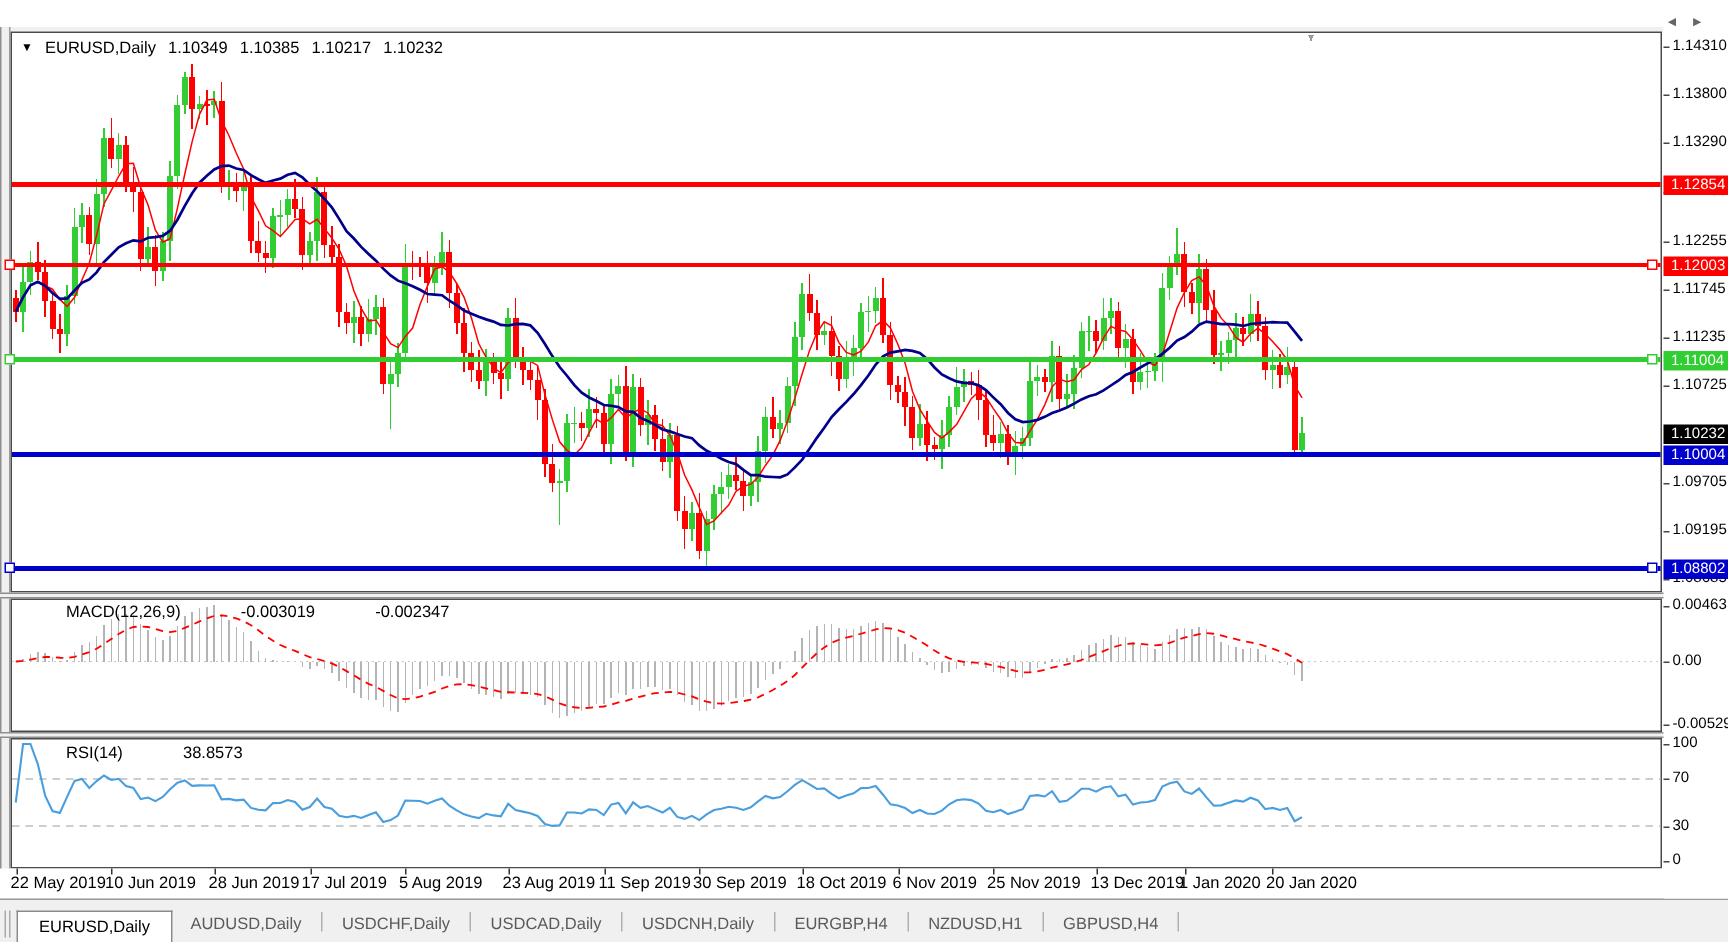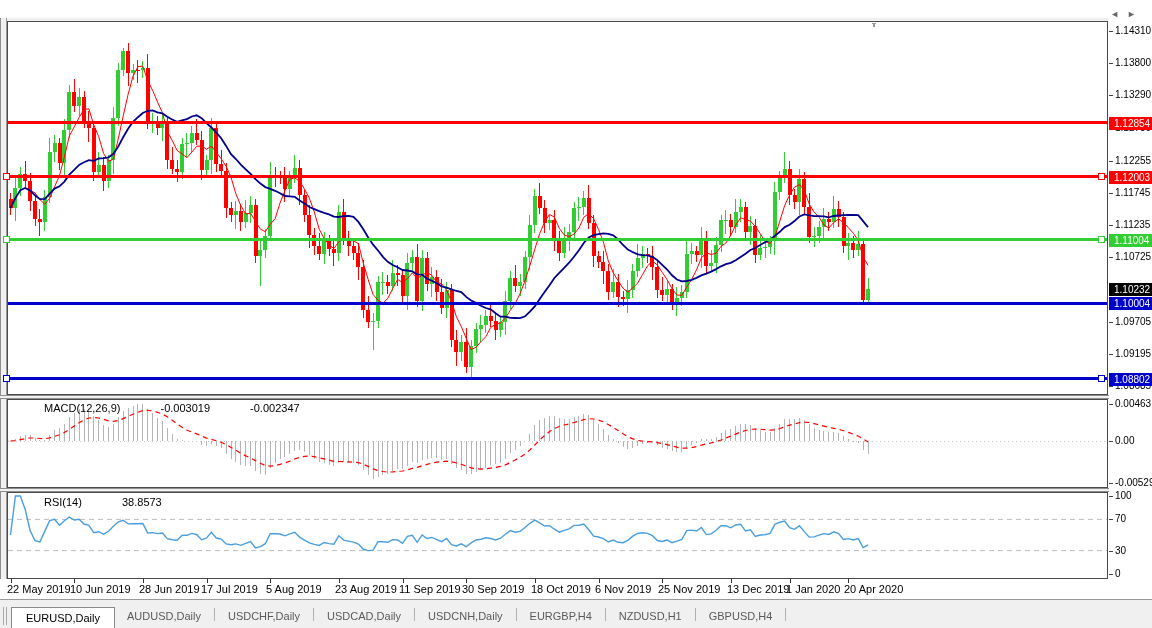--- a/index.html
+++ b/index.html
@@ -613,20 +613,28 @@
   </div>
   <div class="panel-sep sep2"></div>
   <div class="panel panel-rsi">
     <svg id="svg-rsi" width="1099" height="85">
         <line x1="0" y1="26.4" x2="1099" y2="26.4" stroke="#BDBDBD" stroke-dasharray="5 4"></line>
         <line x1="0" y1="57.6" x2="1099" y2="57.6" stroke="#BDBDBD" stroke-dasharray="5 4"></line>
         <polyline points="2.5,42.0 7.4,3.0 12.3,3.0 17.2,16.4 22.1,37.5 27.0,47.7 31.9,49.0 36.8,38.1 41.7,27.6 46.6,26.3 51.5,32.3 56.4,27.7 61.3,24.0 66.2,27.0 71.1,26.2 76.0,31.0 80.9,32.3 85.8,39.7 90.7,38.7 95.6,41.1 100.5,38.3 105.4,33.2 110.3,28.8 115.2,27.3 120.1,30.9 125.0,30.6 129.9,30.7 134.8,30.5 139.7,39.9 144.6,39.6 149.5,40.6 154.4,40.1 159.3,45.6 164.2,46.8 169.1,47.2 174.0,42.4 178.9,42.3 183.8,40.4 188.7,41.7 193.6,46.8 198.5,45.0 203.4,39.4 208.3,45.0 213.2,46.1 218.1,50.9 223.0,51.8 227.9,50.9 232.8,52.3 237.7,50.3 242.6,48.5 247.5,55.0 252.4,53.7 257.3,50.7 262.2,40.7 267.1,40.8 272.0,41.0 276.9,42.8 281.8,40.9 286.7,39.3 291.6,44.1 296.5,47.2 301.4,49.9 306.3,51.4 311.2,52.4 316.1,49.5 321.0,50.6 325.9,51.2 330.8,42.8 335.7,47.1 340.6,48.1 345.5,49.1 350.4,51.0 355.3,56.3 360.2,57.6 365.1,57.2 370.0,48.7 374.9,48.7 379.8,49.3 384.7,46.6 389.6,47.0 394.5,50.4 399.4,43.4 404.3,42.3 409.2,49.3 414.1,41.9 419.0,45.5 423.9,44.4 428.8,46.6 433.7,48.7 438.6,45.5 443.5,51.6 448.4,52.9 453.3,50.9 458.2,53.7 463.1,49.9 468.0,47.0 472.9,46.2 477.8,44.8 482.7,45.5 487.6,47.0 492.5,45.2 497.4,41.3 502.3,37.6 507.2,39.2 512.1,38.4 517.0,34.5 521.9,30.3 526.8,27.1 531.7,29.9 536.6,33.0 541.5,32.6 546.4,36.2 551.3,39.2 556.2,37.3 561.1,35.9 566.0,32.4 570.9,32.3 575.8,31.0 580.7,36.8 585.6,43.2 590.5,44.0 595.4,45.7 600.3,49.0 605.2,47.0 610.1,49.3 615.0,49.7 619.9,47.4 624.8,43.2 629.7,40.5 634.6,39.8 639.5,40.4 644.4,42.7 649.3,47.5 654.2,48.5 659.1,47.0 664.0,49.7 668.9,48.1 673.8,46.5 678.7,37.6 683.6,37.1 688.5,38.0 693.4,34.5 698.3,41.6 703.2,40.9 708.1,37.2 713.0,32.8 717.9,32.8 722.8,34.8 727.7,32.0 732.6,31.2 737.5,37.9 742.4,36.8 747.3,43.4 752.2,42.0 757.1,41.7 762.0,40.4 766.9,31.3 771.8,29.2 776.7,28.1 781.6,34.6 786.5,36.3 791.4,32.7 796.3,38.6 801.2,44.1 806.1,43.9 811.0,42.2 815.9,40.6 820.8,41.4 825.7,38.8 830.6,40.6 835.5,46.4 840.4,45.6 845.3,47.0 850.2,45.6 855.1,54.5 860.0,51.8" fill="none" stroke="#4A9EDE" stroke-width="1.4" shape-rendering="auto"></polyline>
       </svg>
   </div>
 
+  <div class="chart-title">
+    <span class="dd-icon">▼</span>
+    <span>EURUSD,Daily</span>
+    <span>1.10349</span>
+    <span>1.10385</span>
+    <span>1.10217</span>
+    <span>1.10232</span>
+  </div>
 
   <div class="ind-label" style="left:12px;top:402px;">
     <span>MACD(12,26,9)</span>
     <span>-0.003019</span>
     <span>-0.002347</span>
   </div>
 
   <div class="ind-label" style="left:12px;top:496px;">
     <span>RSI(14)</span>
     <span>38.8573</span>
@@ -698,21 +706,21 @@
       <div class="date-label" style="left: 531px;">18 Oct 2019</div>
       <div class="date-tick" style="left: 599px;"></div>
       <div class="date-label" style="left: 595px;">6 Nov 2019</div>
       <div class="date-tick" style="left: 662px;"></div>
       <div class="date-label" style="left: 658px;">25 Nov 2019</div>
       <div class="date-tick" style="left: 731px;"></div>
       <div class="date-label" style="left: 727px;">13 Dec 2019</div>
       <div class="date-tick" style="left: 790px;"></div>
       <div class="date-label" style="left: 786px;">1 Jan 2020</div>
       <div class="date-tick" style="left: 848px;"></div>
-      <div class="date-label" style="left: 844px;">20 Apr 2020</div>
+      <div class="date-label" style="left: 844px;">20 Jan 2020</div>
     </div>
 
   <div class="tabbar" id="tabbar">
       <div class="tab-grip"></div>
       <div class="tab tab-active">EURUSD,Daily</div>
       <div class="tab tab-inactive">AUDUSD,Daily</div>
       <div class="tab-sep"></div>
       <div class="tab tab-inactive">USDCHF,Daily</div>
       <div class="tab-sep"></div>
       <div class="tab tab-inactive">USDCAD,Daily</div>

